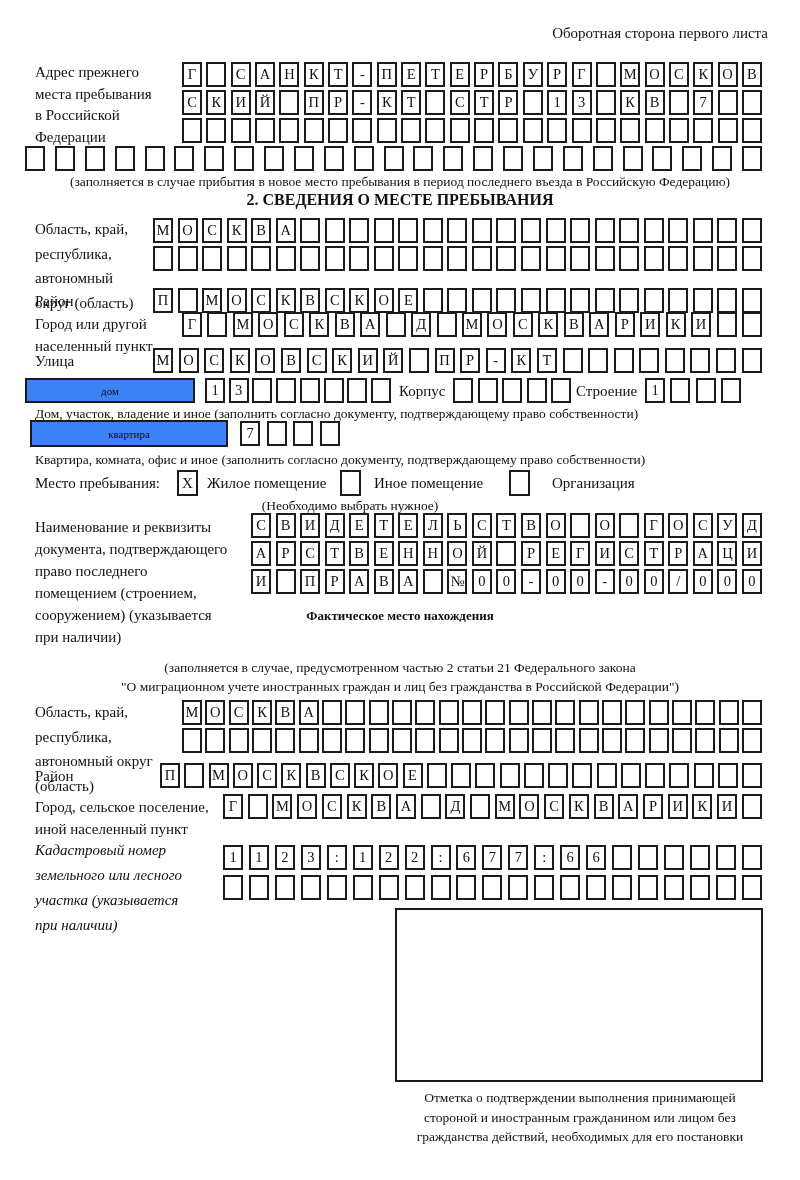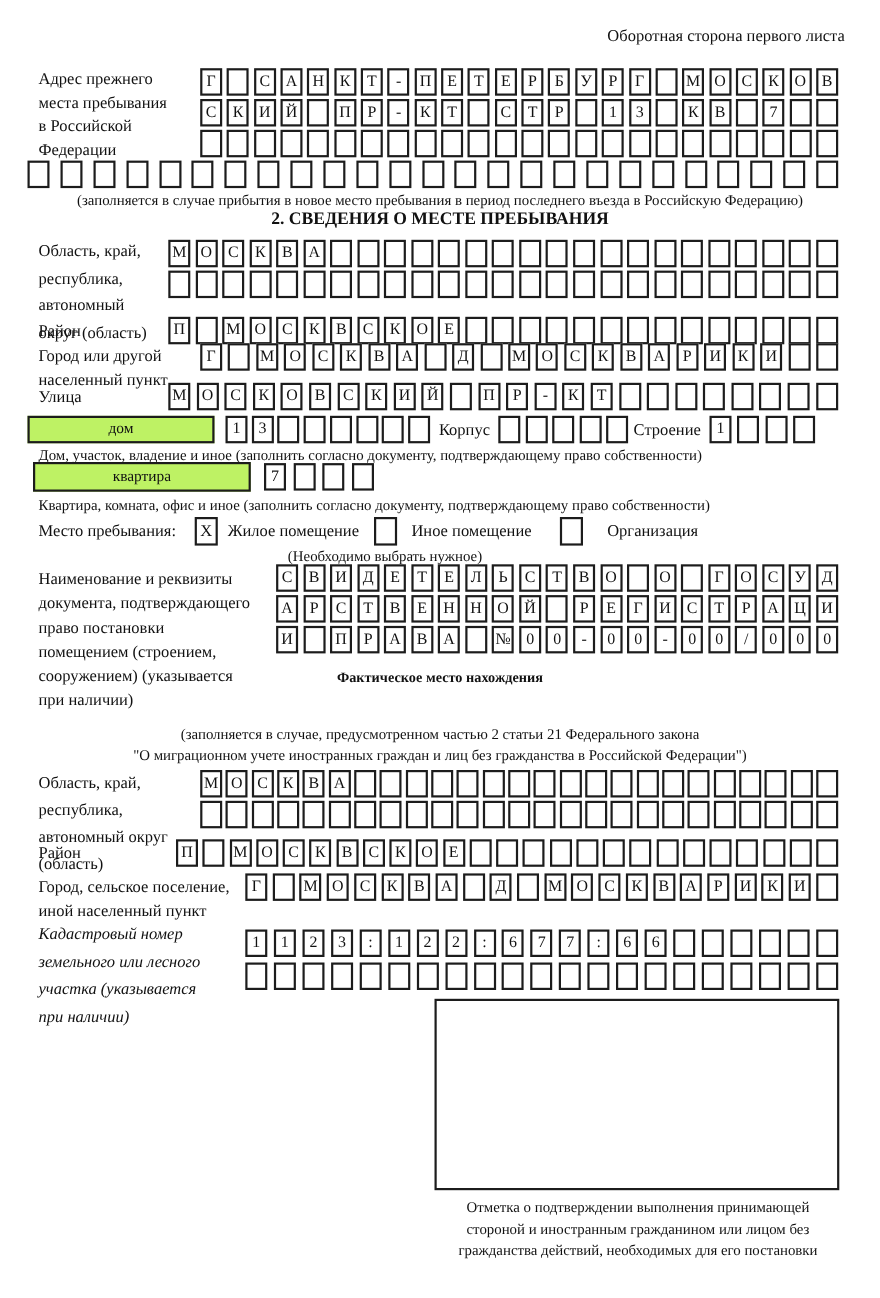--- a/index.html
+++ b/index.html
@@ -14,22 +14,22 @@
   .bold{font-weight:bold;}
   
   .cells{position:absolute;display:flex;justify-content:space-between;height:25px;}
   .cell{
     width:20px;height:25px;box-sizing:border-box;border:2px solid #1c1c1c;flex:0 0 20px;
     display:flex;align-items:center;justify-content:center;
     font-size:14.5px;line-height:1;background:#fff;
   }
   
   .widebox{
-    position:absolute;box-sizing:border-box;border:2px solid #1c1c1c;background:#bef264;
-    display:flex;align-items:center;justify-content:center;font-size:14px;
+    position:absolute;box-sizing:border-box;border:2px solid #1c1c1c;background:#3b82f6;
+    display:flex;align-items:center;justify-content:center;font-size:11px;
   }
   .checkbox{
     position:absolute;width:21px;height:26px;box-sizing:border-box;border:2px solid #1c1c1c;
     display:flex;align-items:center;justify-content:center;font-size:15px;background:#fff;
   }
   .stamp-box{position:absolute;box-sizing:border-box;border:2px solid #1c1c1c;background:#fff;}
   .full{left:0;width:800px;}
 </style>
 </head>
 <body>
@@ -341,21 +341,21 @@
 <div class="abs lbl" style="left:207px;top:473px;">Жилое помещение</div>
 <div class="checkbox" style="left:340px;top:470px;"></div>
 <div class="abs lbl" style="left:374px;top:473px;">Иное помещение</div>
 <div class="checkbox" style="left:509px;top:470px;"></div>
 <div class="abs lbl" style="left:552px;top:473px;">Организация</div>
 <div class="abs cap center" style="left:100px;top:498px;width:500px;">(Необходимо выбрать нужное)</div>
 
 <div class="abs lbl" style="left:35px;top:516px;line-height:22px;width:235px;">
   <div>Наименование и реквизиты</div>
   <div>документа, подтверждающего</div>
-  <div>право постановки</div>
+  <div>право последнего</div>
   <div>помещением (строением,</div>
   <div>сооружением) (указывается</div>
   <div>при наличии)</div>
 </div>
 <div class="cells" style="left:251px;top:513px;width:511px;">
     <span class="cell">С</span>
     <span class="cell">В</span>
     <span class="cell">И</span>
     <span class="cell">Д</span>
     <span class="cell">Е</span>

